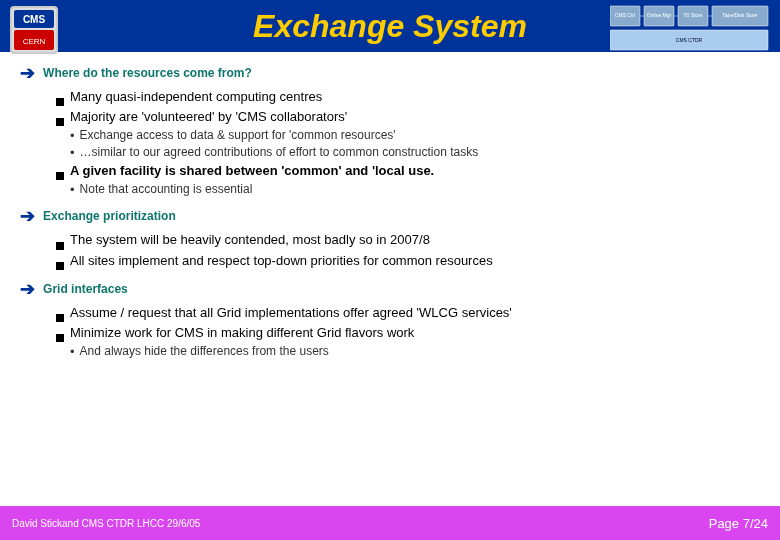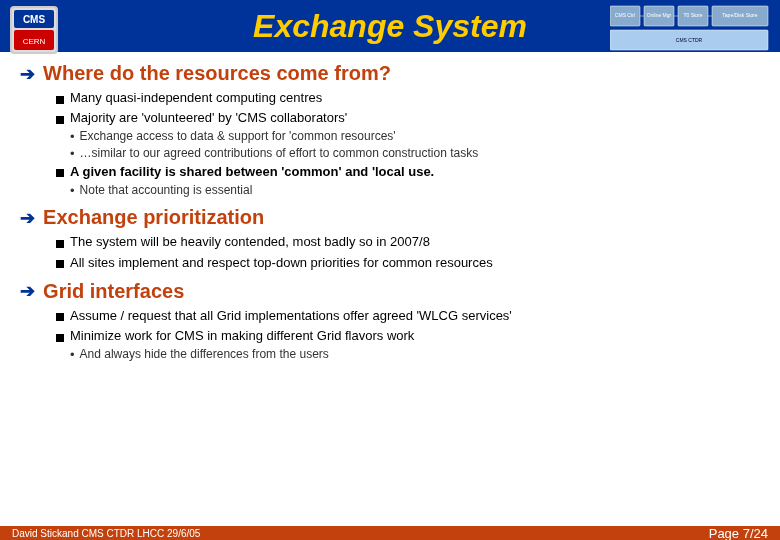--- a/index.html
+++ b/index.html
@@ -73,32 +73,32 @@
     }
 
     .arrow {
       color: #003399;
       font-size: 18px;
       margin-right: 8px;
       font-weight: bold;
     }
 
     .section-title {
-      color: #c2410c;
-      font-size: 20px;
+      color: #0f766e;
+      font-size: 12px;
       font-weight: bold;
     }
 
     .bullet-list {
       margin-left: 36px;
     }
 
     .bullet-item {
       display: flex;
-      align-items: center;
+      align-items: flex-end;
       margin-bottom: 2px;
     }
 
     .bullet-square {
       display: inline-block;
       width: 8px;
       height: 8px;
       background: #000000;
       margin-right: 6px;
       margin-top: 3px;
@@ -138,22 +138,22 @@
       color: #333333;
       line-height: 1.3;
     }
 
     
     .footer {
       position: absolute;
       bottom: 0;
       left: 0;
       right: 0;
-      height: 14px;
-      background: #c2410c;
+      height: 34px;
+      background: #d946ef;
       display: flex;
       align-items: center;
       justify-content: space-between;
       padding: 0 12px;
     }
 
     .footer-left {
       color: #ffffff;
       font-size: 10px;
     }

